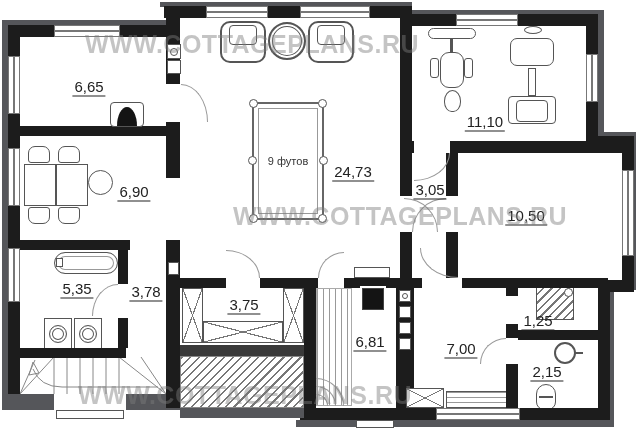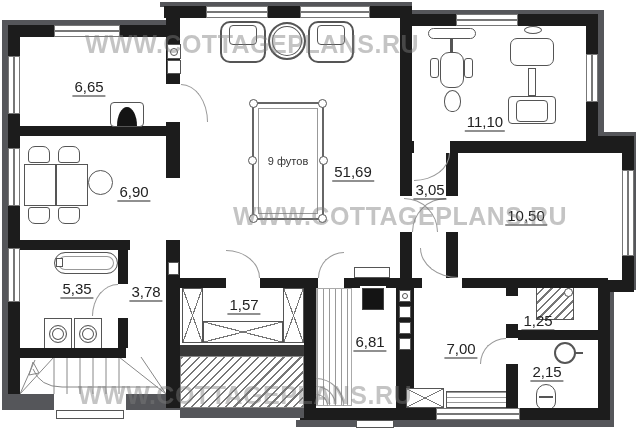--- a/index.html
+++ b/index.html
@@ -196,22 +196,22 @@
 
   <div class="circ" style="left:554px;top:342px;width:22px;height:22px;border-width:2px"></div>
   <div class="blk" style="left:575px;top:352px;width:8px;height:2px;background:#555"></div>
   <div class="furn" style="left:536px;top:384px;width:20px;height:26px;border-radius:10px 10px 8px 8px"></div>
   <div class="blk" style="left:539px;top:396px;width:14px;height:2px;background:#555"></div>
 
   <div class="label" style="left:89px;top:86px"><span class="u">6,65</span></div>
   <div class="label" style="left:134px;top:191px"><span class="u">6,90</span></div>
   <div class="label" style="left:77px;top:288px"><span class="u">5,35</span></div>
   <div class="label" style="left:146px;top:291px"><span class="u">3,78</span></div>
-  <div class="label" style="left:244px;top:304px"><span class="u">1,57</span></div>
-  <div class="label" style="left:353px;top:171px"><span class="u">51,69</span></div>
+  <div class="label" style="left:244px;top:304px"><span class="u">3,75</span></div>
+  <div class="label" style="left:353px;top:171px"><span class="u">24,73</span></div>
   <div class="label" style="left:485px;top:121px"><span class="u">11,10</span></div>
   <div class="label" style="left:430px;top:189px"><span class="u">3,05</span></div>
   <div class="label" style="left:526px;top:215px"><span class="u">10,50</span></div>
   <div class="label" style="left:370px;top:341px"><span class="u">6,81</span></div>
   <div class="label" style="left:461px;top:348px"><span class="u">7,00</span></div>
   <div class="label" style="left:538px;top:320px"><span class="u">1,25</span></div>
   <div class="label" style="left:547px;top:371px"><span class="u">2,15</span></div>
 
   <div class="wm" style="left:85px;top:30px">WWW.COTTAGEPLANS.RU</div>
   <div class="wm" style="left:233px;top:202px">WWW.COTTAGEPLANS.RU</div>

